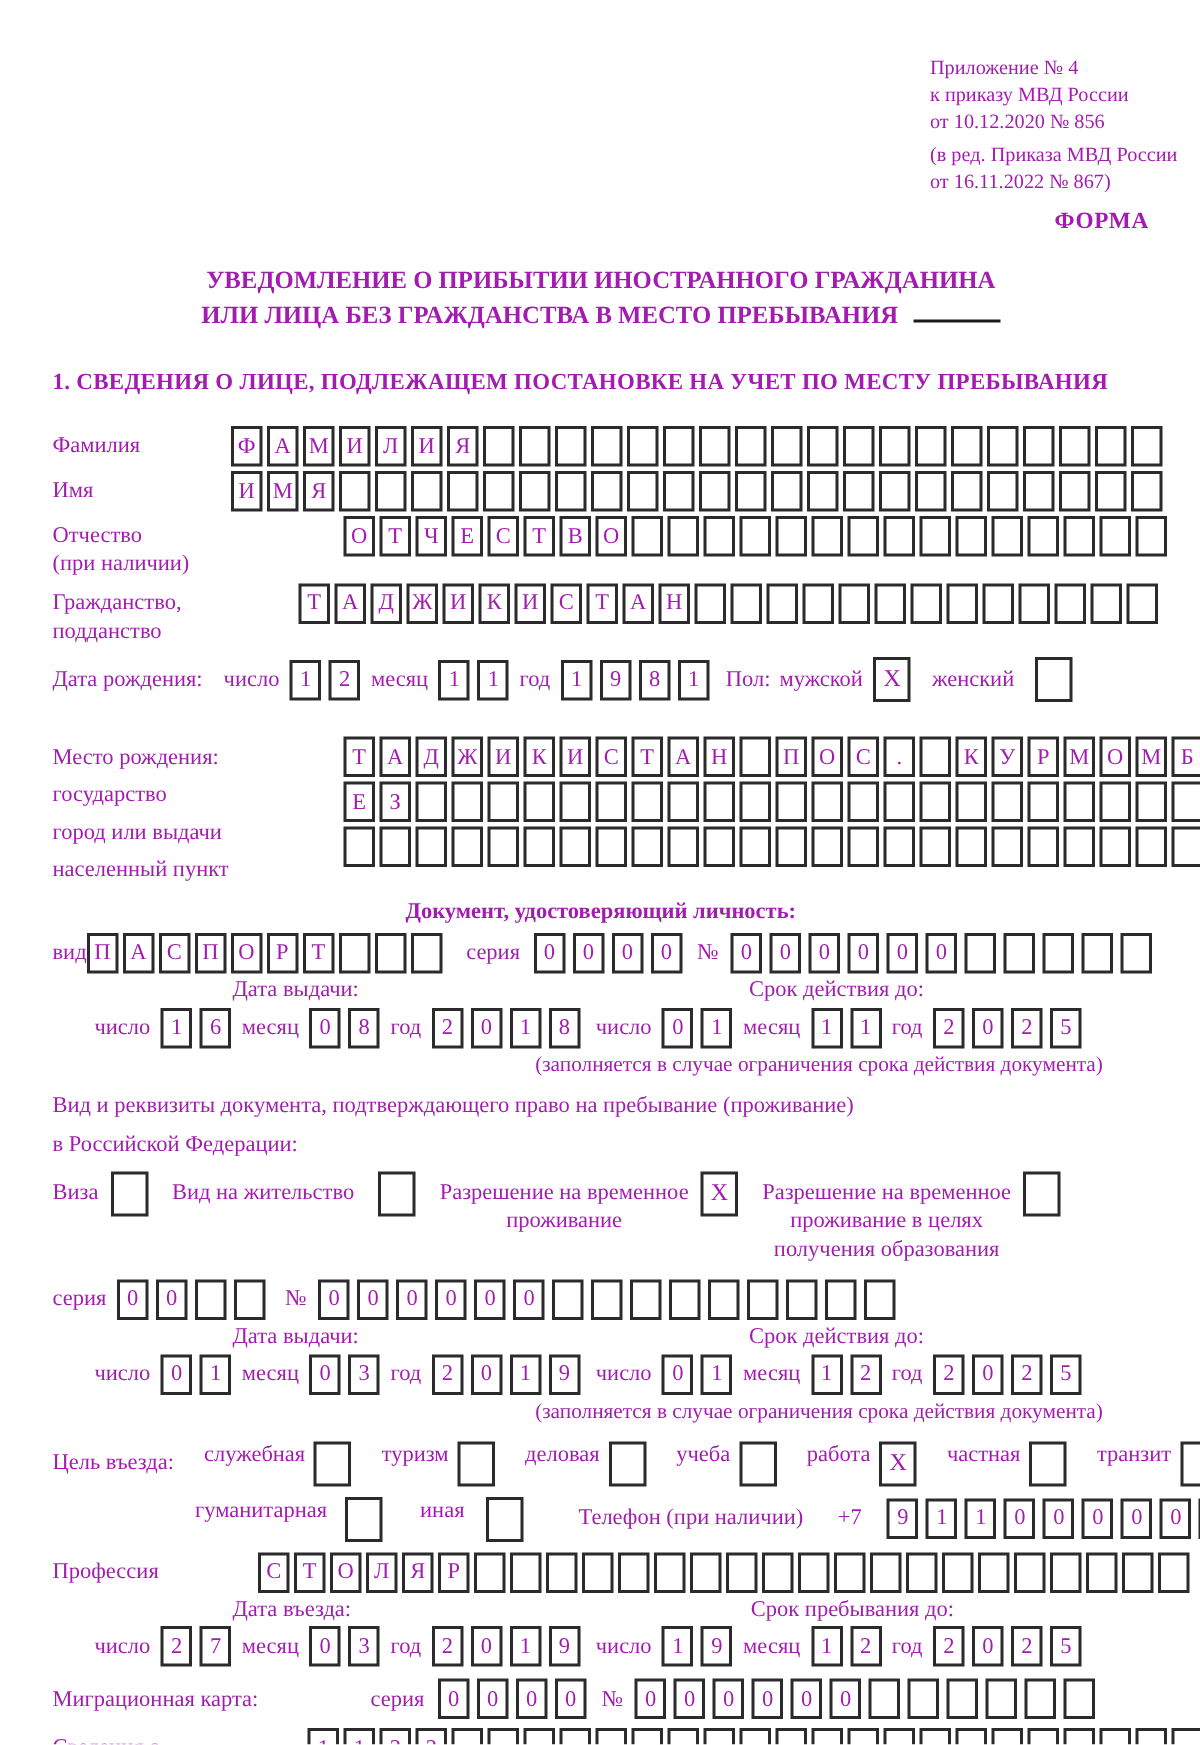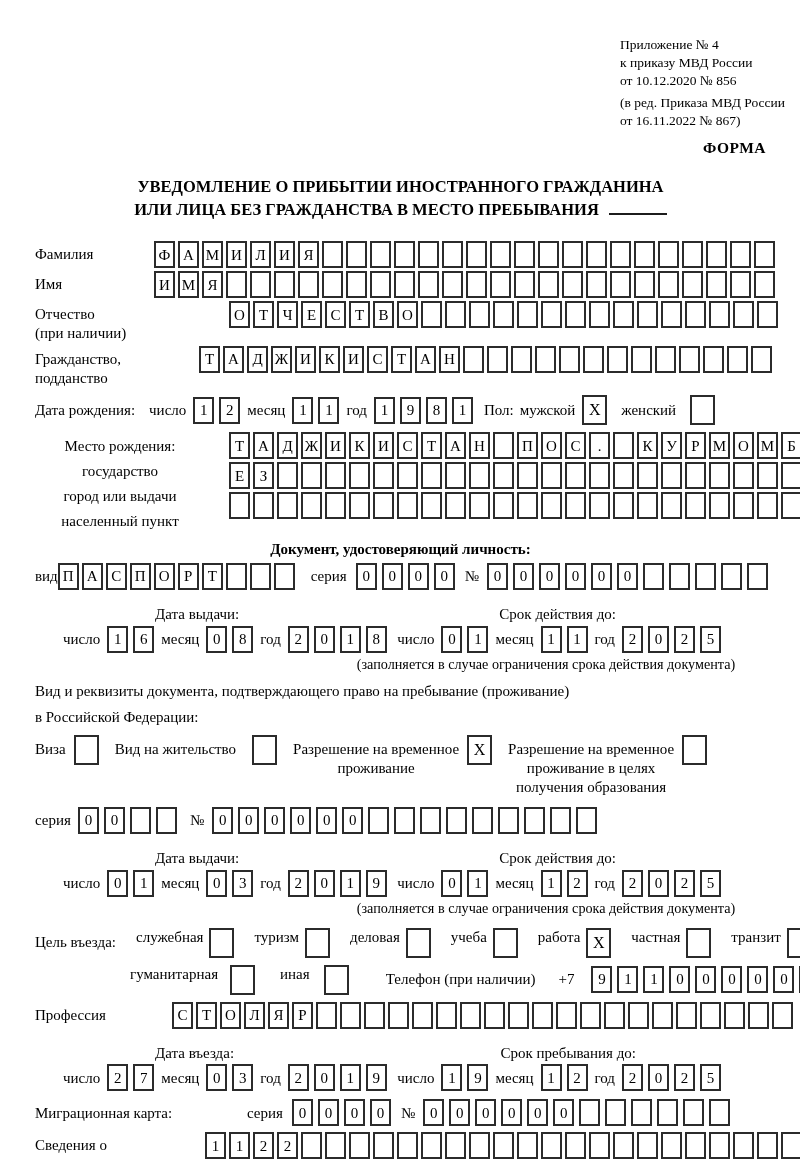--- a/index.html
+++ b/index.html
@@ -1,19 +1,19 @@
 <!DOCTYPE html>
 <html lang="ru"><head>
 <meta charset="utf-8">
 <style>
   html,body{margin:0;padding:0;background:#ffffff;}
   .page{
     width:800px;height:1163px;box-sizing:border-box;
     padding:36px 34px 20px 35px;
-    background:#ffffff;color:#000000;
+    background:#ffffff;color:#a21caf;
     font-family:"Liberation Serif","DejaVu Serif",serif;
     font-size:15px;line-height:1.25;overflow:hidden;position:relative;
   }
   
   .hdr-block{margin-left:585px;width:180px;font-size:13.5px;line-height:18px;}
   .hdr-block .gap{height:4px;}
   .forma{text-align:right;font-weight:bold;font-size:15.5px;margin-top:8px;letter-spacing:.5px;}
   
   .title{margin-top:18px;text-align:center;font-weight:bold;font-size:16.5px;line-height:23px;}
   .blank-line{display:inline-block;width:58px;border-bottom:2px solid #1c1c1c;height:14px;margin-left:10px;vertical-align:baseline;}
@@ -33,21 +33,21 @@
   }
   .dcells{gap:5px;margin:0 7px;}
   .stack{display:flex;flex-direction:column;gap:3px;}
   
   .cb{
     flex:none;width:25px;height:30px;box-sizing:border-box;border:2px solid #2b2b2b;
     display:inline-flex;align-items:center;justify-content:center;font-size:16px;background:#fff;
   }
   .doc-heading{text-align:center;font-weight:bold;margin-top:6px;font-size:15px;}
   
-  .datelabels{display:flex;margin-top:15px;}
+  .datelabels{display:flex;margin-top:2px;}
   .datelabels .l1{margin-left:120px;}
   .datelabels .l2{margin-left:auto;margin-right:150px;}
   .daterow{display:flex;align-items:center;margin-top:2px;}
   .dategroup{display:flex;align-items:center;}
   .dategroup.right{margin-left:auto;margin-right:38px;}
   .note-right{margin-top:3px;margin-left:auto;width:440px;text-align:center;font-size:14.2px;}
   .note-right-wrap{display:flex;}
   .para{margin-top:8px;}
   
   .options-row{display:flex;align-items:flex-start;margin-top:8px;gap:16px;}
@@ -74,20 +74,21 @@
     <div>(в ред. Приказа МВД России</div>
     <div>от 16.11.2022 № 867)</div>
   </div>
   <div class="forma">ФОРМА</div>
 
   <div class="title">
     <div>УВЕДОМЛЕНИЕ О ПРИБЫТИИ ИНОСТРАННОГО ГРАЖДАНИНА</div>
     <div><span>ИЛИ ЛИЦА БЕЗ ГРАЖДАНСТВА В МЕСТО ПРЕБЫВАНИЯ</span><span class="blank-line"></span></div>
   </div>
 
+  <div class="sec-heading">1. СВЕДЕНИЯ О ЛИЦЕ, ПОДЛЕЖАЩЕМ ПОСТАНОВКЕ НА УЧЕТ ПО МЕСТУ ПРЕБЫВАНИЯ</div>
 
   <div class="row" style="margin-top:20px;">
     <div class="lblcol w95 lbl">Фамилия</div>
     <div class="boxrow">
         <span class="cell">Ф</span>
         <span class="cell">А</span>
         <span class="cell">М</span>
         <span class="cell">И</span>
         <span class="cell">Л</span>
         <span class="cell">И</span>
@@ -230,21 +231,21 @@
         <span class="cell">8</span>
         <span class="cell">1</span>
       </span>
     <span class="lbl" style="margin-left:4px;">Пол:</span>
     <span class="lbl" style="margin-left:6px;">мужской</span>
     <span class="cb" style="margin-left:7px;">X</span>
     <span class="lbl" style="margin-left:14px;">женский</span>
     <span class="cb" style="margin-left:14px;"></span>
   </div>
 
-  <div class="row" style="margin-top:7px;text-align:center;">
+  <div class="row" style="margin-top:23px;">
     <div class="lblcol w170" style="line-height:25px;padding-top:2px;">
       <div>Место рождения:</div>
       <div>государство</div>
       <div>город или выдачи</div>
       <div>населенный пункт</div>
     </div>
     <div class="stack">
       <div class="boxrow">
           <span class="cell">Т</span>
           <span class="cell">А</span>

